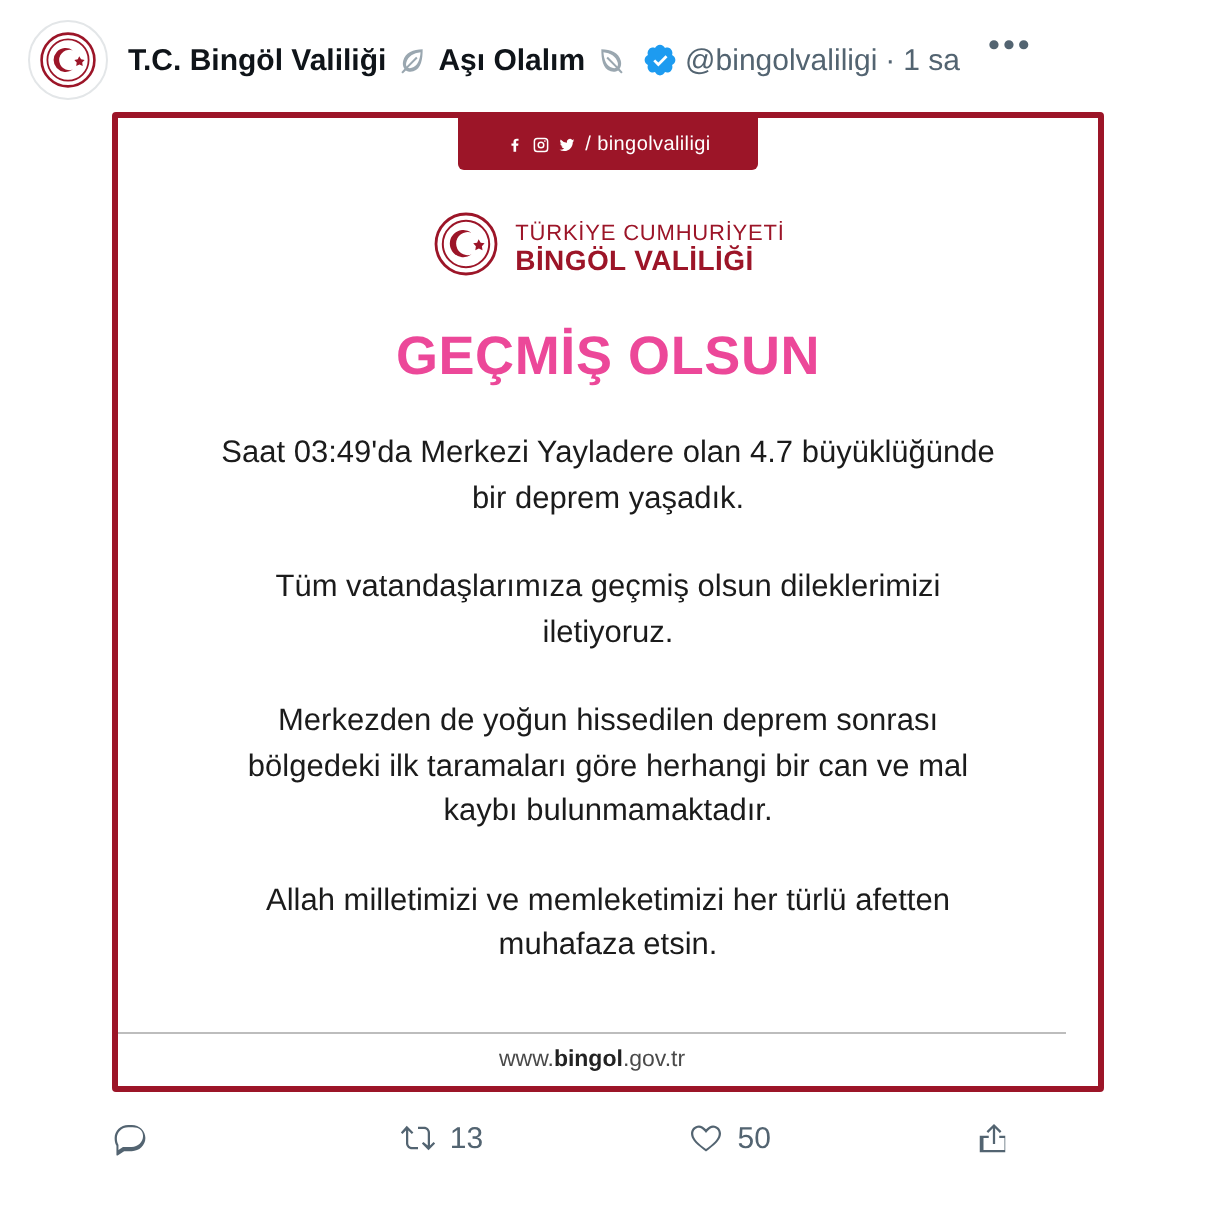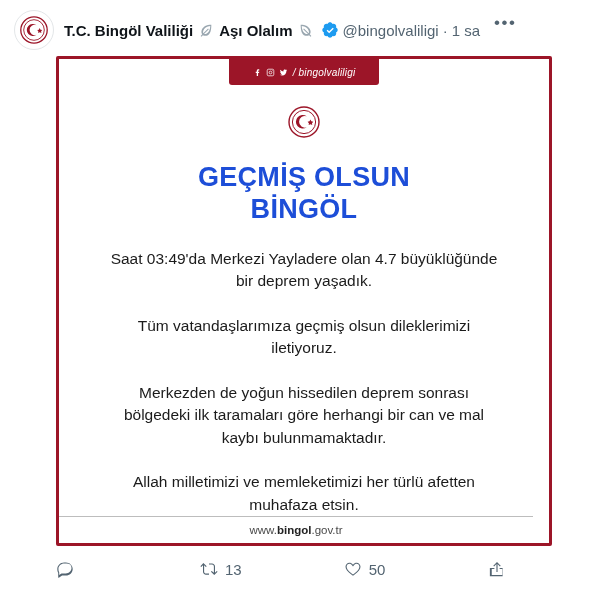--- a/index.html
+++ b/index.html
@@ -128,21 +128,20 @@
   }
   .social-bar .glyphs {
     display: inline-flex;
     gap: 4px;
     align-items: center;
     font-size: 9px;
   }
   .social-bar .handle-txt {
     font-size: 10px;
     letter-spacing: .2px;
-    font-style: italic;
   }
 
   .emblem-row {
     display: flex;
     align-items: center;
     gap: 8px;
     margin-bottom: 18px;
   }
   .emblem-text {
     display: flex;
@@ -156,21 +155,21 @@
   }
   .emblem-text .line2 {
     font-size: 14px;
     color: #9c1528;
     font-weight: bold;
     letter-spacing: .2px;
   }
 
   .poster-title {
     text-align: center;
-    color: #1d4ed8;
+    color: #ec4899;
     font-weight: bold;
     font-size: 27px;
     line-height: 1.2;
     letter-spacing: .3px;
     margin-bottom: 22px;
   }
   .poster-body {
     width: 400px;
     text-align: center;
     color: #1b1b1b;
@@ -287,25 +286,28 @@
 
       <div class="emblem-row">
         <span>
           <svg width="34" height="34" viewBox="0 0 34 34" aria-hidden="true">
             <circle cx="17" cy="17" r="15" fill="#ffffff" stroke="#9c1528" stroke-width="1.4"></circle>
             <circle cx="17" cy="17" r="11.6" fill="#ffffff" stroke="#9c1528" stroke-width="1"></circle>
             <path d="M19.7 11.3a5.8 5.8 0 1 0 0 11 6.8 6.8 0 1 1 0-11z" fill="#9c1528"></path>
             <path d="M23.3 14.6l1.05 1.75 1.95.33-1.35 1.45.3 1.95-1.8-.88-1.8.88.3-1.95-1.35-1.45 1.95-.33z" fill="#9c1528"></path>
           </svg>
         </span>
+        <span class="emblem-text">
+          <span class="line1">TÜRKİYE CUMHURİYETİ</span>
+          <span class="line2">BİNGÖL VALİLİĞİ</span>
+        </span>
       </div>
 
       <div class="poster-title">
         <div>GEÇMİŞ OLSUN</div>
-        <div>BİNGÖL</div>
       </div>
 
       <div class="poster-body">
         <p>Saat 03:49'da Merkezi Yayladere olan 4.7 büyüklüğünde bir deprem yaşadık.</p>
         <p>Tüm vatandaşlarımıza geçmiş olsun dileklerimizi iletiyoruz.</p>
         <p>Merkezden de yoğun hissedilen deprem sonrası bölgedeki ilk taramaları göre  herhangi bir can ve mal kaybı bulunmamaktadır.</p>
         <p>Allah milletimizi ve memleketimizi her türlü afetten muhafaza etsin.</p>
       </div>
 
       <div class="poster-footer">

